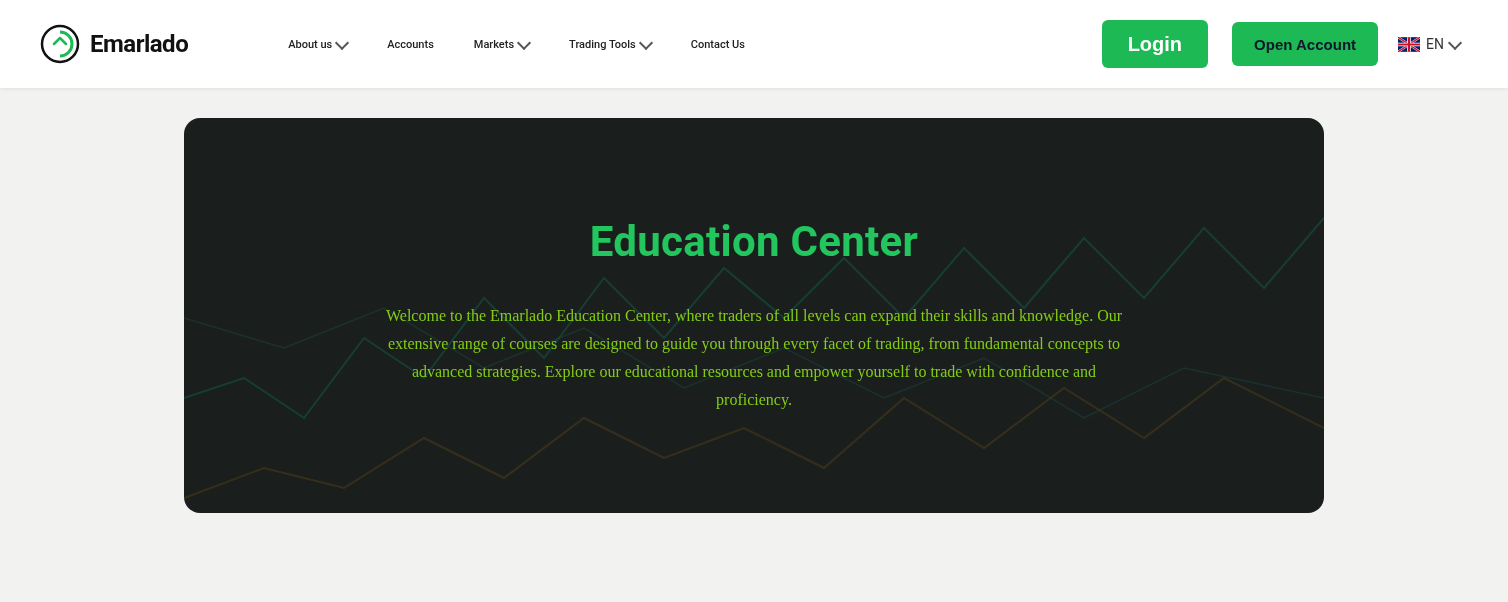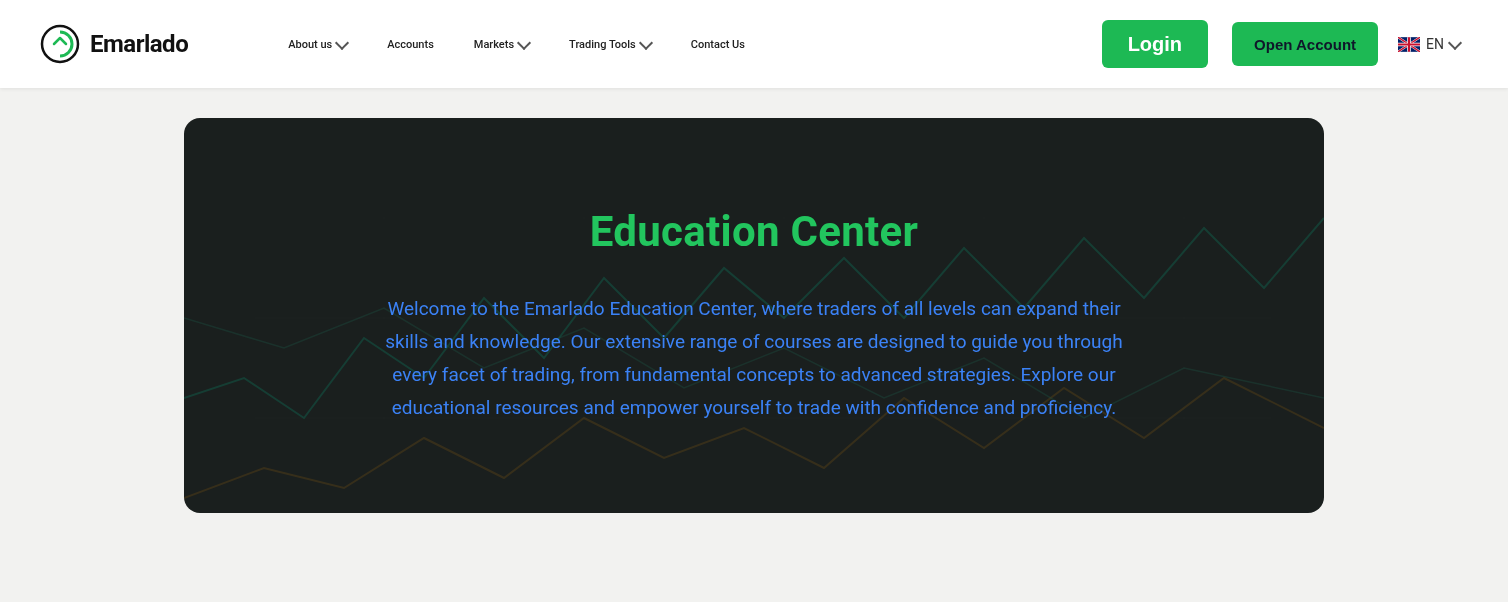--- a/index.html
+++ b/index.html
@@ -172,24 +172,25 @@
 
     .hero-title {
       font-size: 42px;
       font-weight: 700;
       color: #22c55e;
       margin-bottom: 36px;
       letter-spacing: 0.3px;
     }
 
     .hero-description {
-      font-size: 19px;
+      font-size: 16px;
       line-height: 1.75;
-      color: #3b82f6;
+      color: #84cc16;
       font-weight: 400;
+      font-family: Liberation Serif, serif;
     }
   </style>
 </head>
 <body>
 
 <nav class="navbar">
 
   <a class="logo-area" href="#">
 
     <svg class="logo-icon" viewBox="0 0 40 40" fill="none" xmlns="http://www.w3.org/2000/svg">

